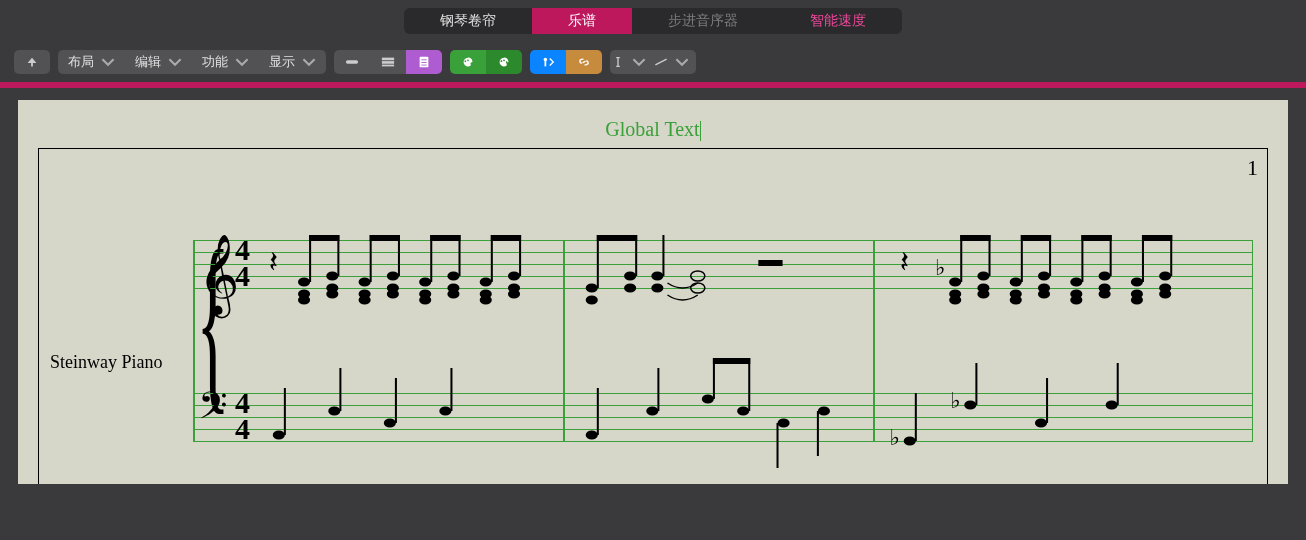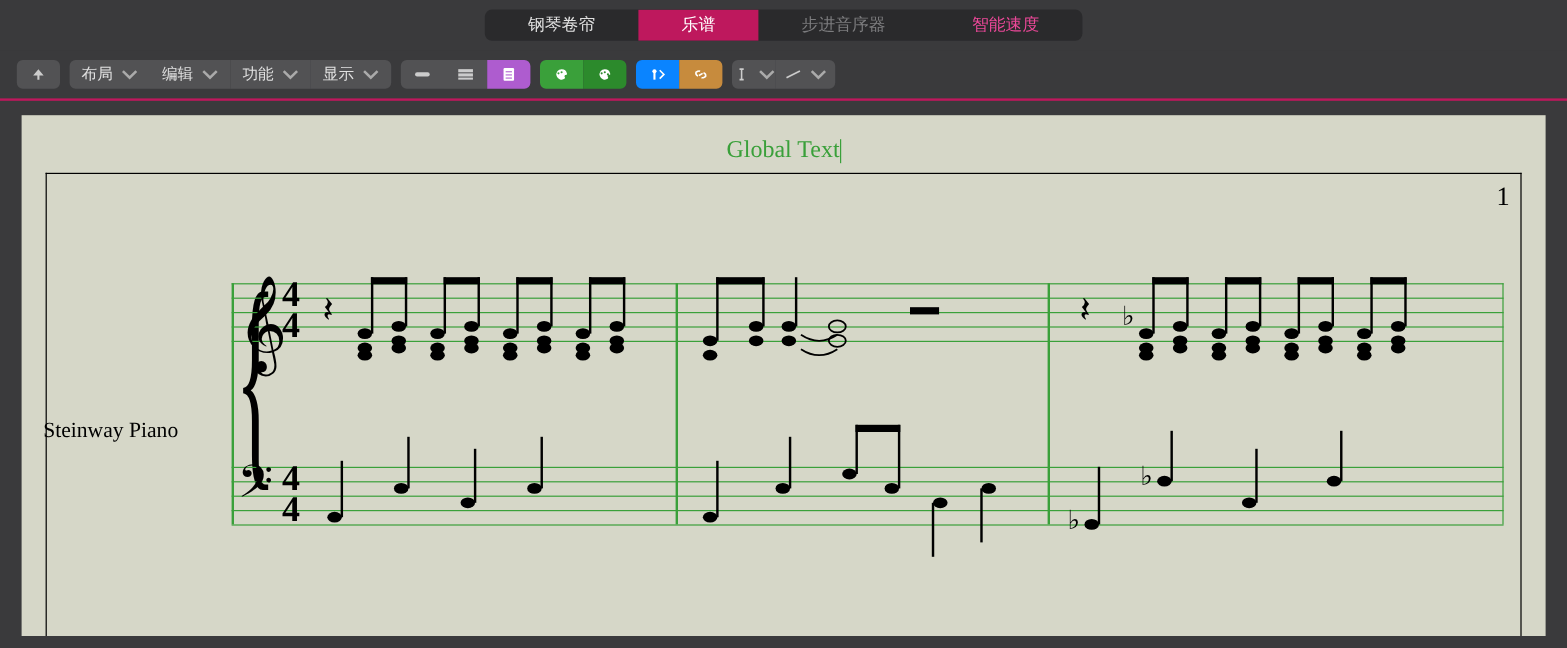--- a/index.html
+++ b/index.html
@@ -41,21 +41,21 @@
     .tab.plain {
       background: transparent;
       color: #ec4899;
     }
     .toolbar {
       display: flex;
       align-items: center;
       padding: 8px 14px;
       gap: 8px;
       background: #3a3a3c;
-      border-bottom: 2px solid #be185d;
+      border-bottom: 6px solid #be185d;
     }
     .btn {
       background: #525254;
       border: none;
       border-radius: 5px;
       height: 24px;
       padding: 0 10px;
       color: #e0e0e0;
       font-size: 13px;
       display: inline-flex;
@@ -81,21 +81,21 @@
     .btn-group .btn:last-child { border-radius: 0 5px 5px 0; }
     .btn.icon-only { padding: 0; width: 36px; }
     .btn.purple { background: #ae5ccf; }
     .btn.green { background: #3aa03a; }
     .btn.darkgreen { background: #2c8a2c; }
     .btn.blue { background: #0a84ff; }
     .btn.gold { background: #c78b3d; }
     .score-area {
       background: #d6d7c8;
       margin: 12px 18px;
-      height: 434px;
+      height: 384px;
       position: relative;
       overflow: hidden;
     }
     .global-text {
       position: absolute;
       top: 18px;
       left: 0;
       right: 0;
       text-align: center;
       color: #3aa03a;
@@ -122,21 +122,21 @@
       left: 20px;
       right: 20px;
       bottom: 0;
       border-top: 1px solid #000;
       border-left: 1px solid #000;
       border-right: 1px solid #000;
     }
     .instrument-label {
       position: absolute;
       top: 252px;
-      left: 18px;
+      left: 32px;
       font-family: "Times New Roman", serif;
       font-size: 18px;
       color: #000;
     }
     .staff-system {
       position: absolute;
       top: 140px;
       left: 175px;
       right: 35px;
     }

